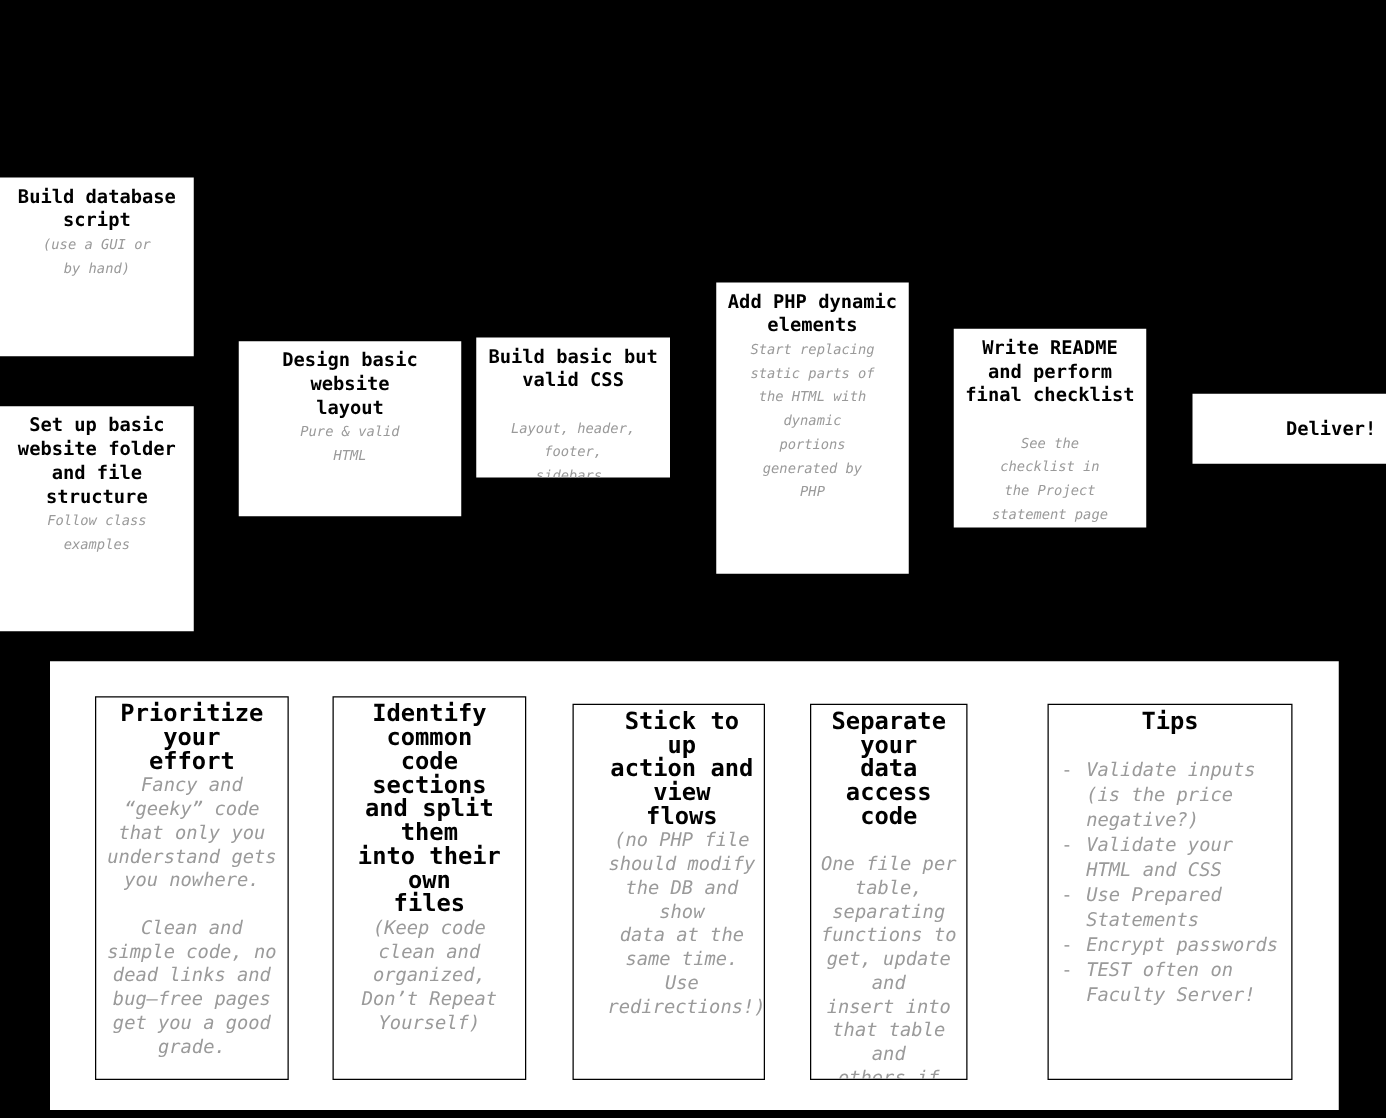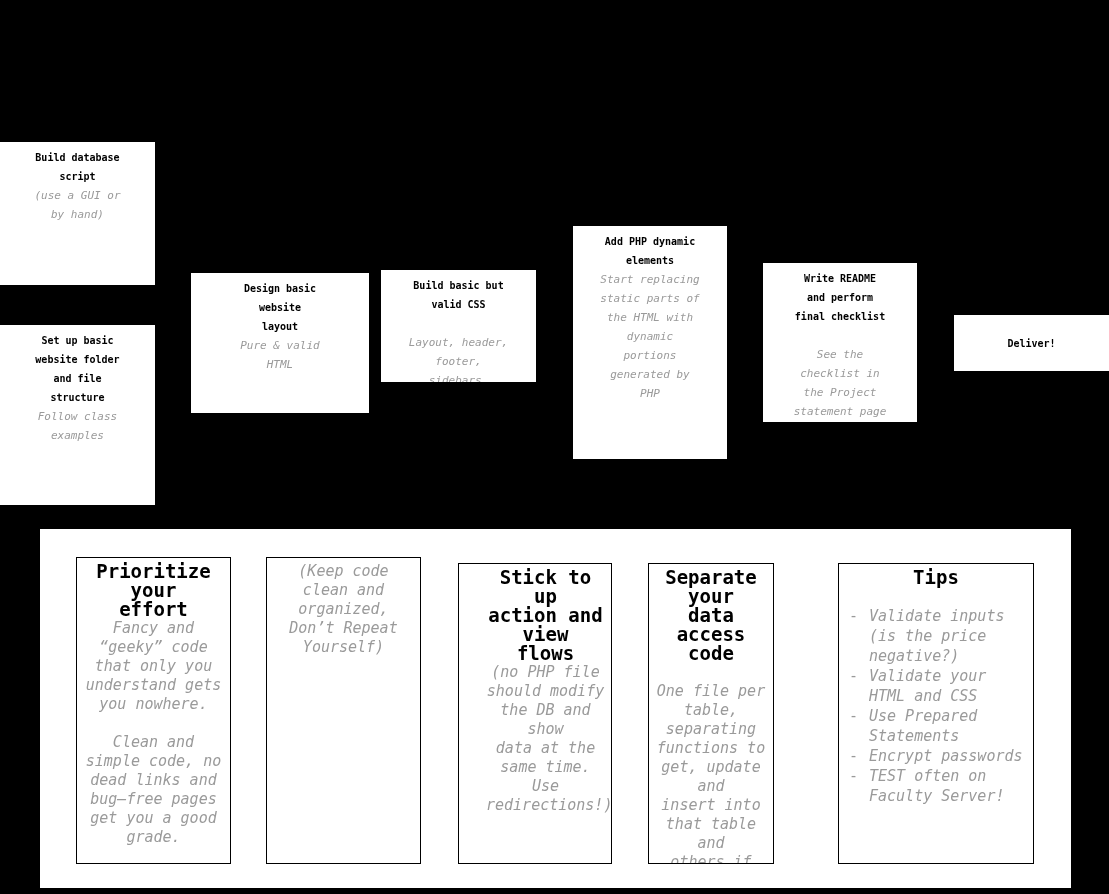--- a/index.html
+++ b/index.html
@@ -28,25 +28,25 @@
     position: absolute;
     background: #ffffff;
     box-sizing: border-box;
     padding: 6px 8px;
     text-align: center;
     display: flex;
     flex-direction: column;
     justify-content: flex-start;
     overflow: hidden;
   }
-  .card.center-v { justify-content: center; }
+  .card.center-v { justify-content: center; align-items: flex-end; }
 
   .card-title {
     font-weight: bold;
-    font-size: 10px;
+    font-size: 15px;
     line-height: 19px;
     color: #000000;
     letter-spacing: 0px;
     white-space: pre-line;
   }
   .card-sub {
     font-style: italic;
     font-size: 11px;
     line-height: 19px;
     color: #9a9a9a;
@@ -184,20 +184,25 @@
 you nowhere.</div>
     <div class="tip-body gap">Clean and
 simple code, no
 dead links and
 bug—free pages
 get you a good
 grade.</div>
   </div>
 
   <div class="tipcard" style="left:266px; top:557px; width:155px; height:307px;">
+    <div class="tip-title">Identify common
+code sections
+and split them
+into their own
+files</div>
     <div class="tip-body">(Keep code
 clean and
 organized,
 Don’t Repeat
 Yourself)</div>
   </div>
 
   <div class="tipcard" style="left:458px; top:563px; width:154px; height:301px;padding-left:27px;">
     <div class="tip-title">Stick to up
 action and view

